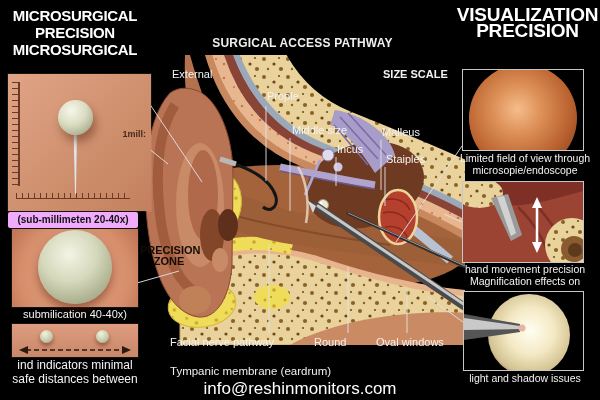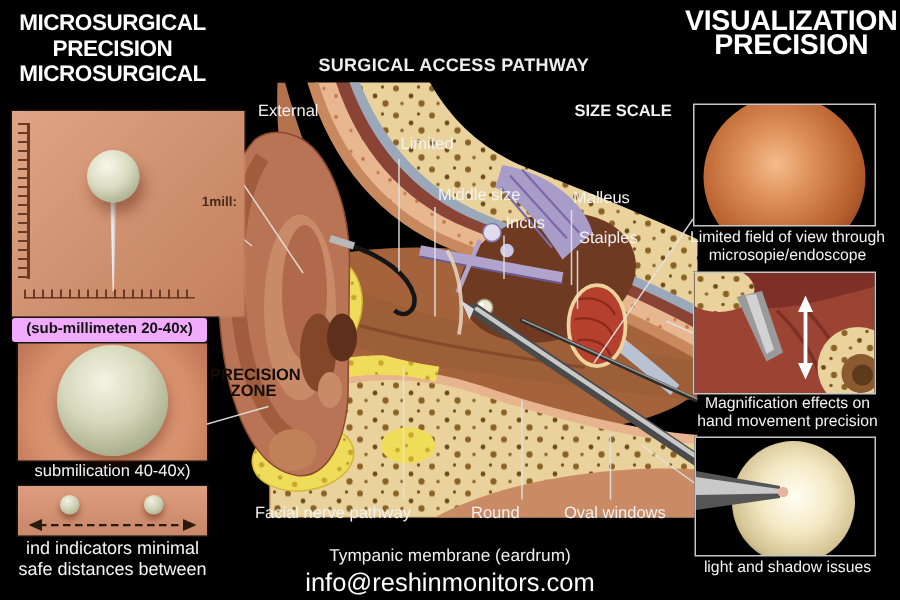--- a/index.html
+++ b/index.html
@@ -4,21 +4,21 @@
 <style>
   html,body{margin:0;padding:0;background:#111;}
   #stage{position:relative;width:600px;height:400px;background:#000;overflow:hidden;
          font-family:"Liberation Sans",sans-serif;color:#fff;}
   .abs{position:absolute;}
   
   .lc-title{left:0;top:7px;width:150px;text-align:center;font-weight:bold;
             font-size:15px;line-height:17px;letter-spacing:-0.3px;}
   .panel{position:absolute;box-shadow:0 0 0 1px rgba(255,255,255,0.08);}
   #panel1{left:8px;top:74px;width:143px;height:137px;
-          background:linear-gradient(135deg,#e0a486,#cd8e6c 60%,#c4805e);padding-left:12px;}
+          background:linear-gradient(135deg,#e0a486,#cd8e6c 60%,#c4805e);}
   .ruler-v{position:absolute;left:4px;top:8px;width:6px;height:104px;
            background:repeating-linear-gradient(to bottom,#6b3a26 0 1.5px,transparent 1.5px 6px);}
   .ruler-v-axis{position:absolute;left:10px;top:8px;width:1.5px;height:104px;background:#6b3a26;}
   .ruler-h{position:absolute;left:8px;bottom:12px;height:6px;width:114px;
            background:repeating-linear-gradient(to right,#6b3a26 0 1.5px,transparent 1.5px 6px);}
   .ruler-h-axis{position:absolute;left:8px;bottom:12px;width:114px;height:1.5px;background:#6b3a26;}
   .pin-ball{position:absolute;left:50px;top:26px;width:35px;height:35px;border-radius:50%;
             background:radial-gradient(circle at 38% 30%,#f7f7ea,#dadcc1 45%,#aaaf90 80%,#878c70);
             box-shadow:3px 7px 9px rgba(90,40,20,.45);}
   .pin-stem{position:absolute;left:62px;top:58px;width:11px;height:62px;
@@ -38,21 +38,21 @@
   .pearl-s{position:absolute;top:6px;width:13px;height:13px;border-radius:50%;
            background:radial-gradient(circle at 38% 30%,#f2f2e2,#cdd0b2 50%,#989d7e);
            box-shadow:0 3px 4px rgba(90,30,10,.5);}
   .cap3{left:0;top:358px;width:150px;text-align:center;font-size:12px;line-height:14px;color:#f4f4f4;}
   
   .lbl{position:absolute;font-size:11px;color:#f2f2f2;white-space:nowrap;}
   .c-title{left:195px;top:36px;width:215px;text-align:center;font-size:12px;
            font-weight:bold;letter-spacing:0.2px;color:#eee;}
   .pz{left:140px;top:245px;width:58px;text-align:center;color:#140c06;font-weight:bold;
       font-size:11px;line-height:11px;}
-  .tymp{left:170px;top:365px;width:260px;text-align:center;font-size:11.5px;color:#efefef;}
+  .tymp{left:170px;top:365px;width:260px;text-align:left;font-size:11.5px;color:#efefef;}
   .email{left:150px;top:379px;width:300px;text-align:center;font-size:17px;color:#fdfdfd;}
   
   .rc-title{left:455px;top:7px;width:145px;text-align:center;font-weight:bold;
             font-size:19px;line-height:15.5px;letter-spacing:-0.2px;}
   .rframe{position:absolute;border:1px solid #c6c6c6;background:#000;overflow:hidden;}
   #rframe1{left:462px;top:69px;width:120px;height:80px;}
   .eardrum-sphere{position:absolute;left:6px;top:-6px;width:108px;height:108px;border-radius:50%;
        background:radial-gradient(circle at 45% 42%,#f6bc8c,#dd9057 28%,#b9612f 62%,#8a421f 85%,#3a1708 99%);}
   #rframe2{left:462px;top:181px;width:120px;height:80px;}
   #rframe3{left:463px;top:291px;width:119px;height:78px;}
@@ -221,21 +221,21 @@
     </svg>
   </div>
   <div class="abs cap3">
     <div>ind indicators minimal</div>
     <div>safe distances between</div>
   </div>
 
   <div class="abs c-title">SURGICAL ACCESS PATHWAY</div>
   <div class="lbl" style="left:383px;top:68px;font-weight:bold">SIZE SCALE</div>
   <div class="lbl" style="left:172px;top:68px">External</div>
-  <div class="lbl" style="left:267px;top:90px">Limited</div>
+  <div class="lbl" style="left:267px;top:90px">Prople</div>
   <div class="lbl" style="left:292px;top:124px">Middle size</div>
   <div class="lbl" style="left:337px;top:143px">Incus</div>
   <div class="lbl" style="left:382px;top:126px">Malleus</div>
   <div class="lbl" style="left:386px;top:153px">Staiples</div>
   <div class="abs pz">
     <div>PRECISION</div>
     <div>ZONE</div>
   </div>
   <div class="lbl" style="left:170px;top:336px">Facial nerve pathway</div>
   <div class="lbl" style="left:314px;top:336px">Round</div>
@@ -268,22 +268,22 @@
       <circle cx="111" cy="67" r="13" fill="#8a5a30"></circle>
       <circle cx="112" cy="68" r="7" fill="#5e3a1c"></circle>
       <g>
         <line x1="74" y1="24" x2="74" y2="62" stroke="#fff" stroke-width="2.5"></line>
         <polygon points="74,15 69,26 79,26" fill="#fff"></polygon>
         <polygon points="74,71 69,60 79,60" fill="#fff"></polygon>
       </g>
     </svg>
   </div>
   <div class="rcap" style="top:263px">
+    <div>hand movement precision</div>
     <div>Magnification effects on</div>
-    <div>hand movement precision</div>
   </div>
 
   <div class="rframe" id="rframe3">
     <div class="light-sphere"></div>
     <svg class="abs" style="left:0;top:0" width="119" height="78">
       <polygon points="0,22 56,32 56,40 0,48" fill="#555"></polygon>
       <polygon points="0,26 56,34 56,37 0,38" fill="#c9c9c9"></polygon>
       <circle cx="58" cy="36" r="3.5" fill="#e8b4a0"></circle>
     </svg>
   </div>

